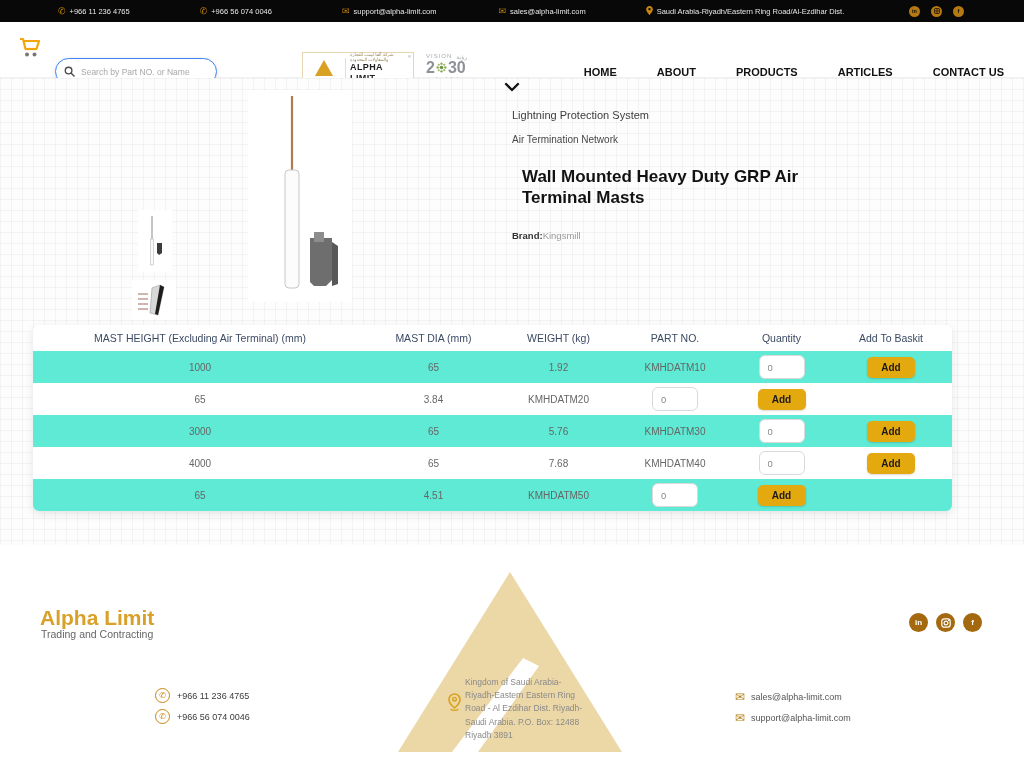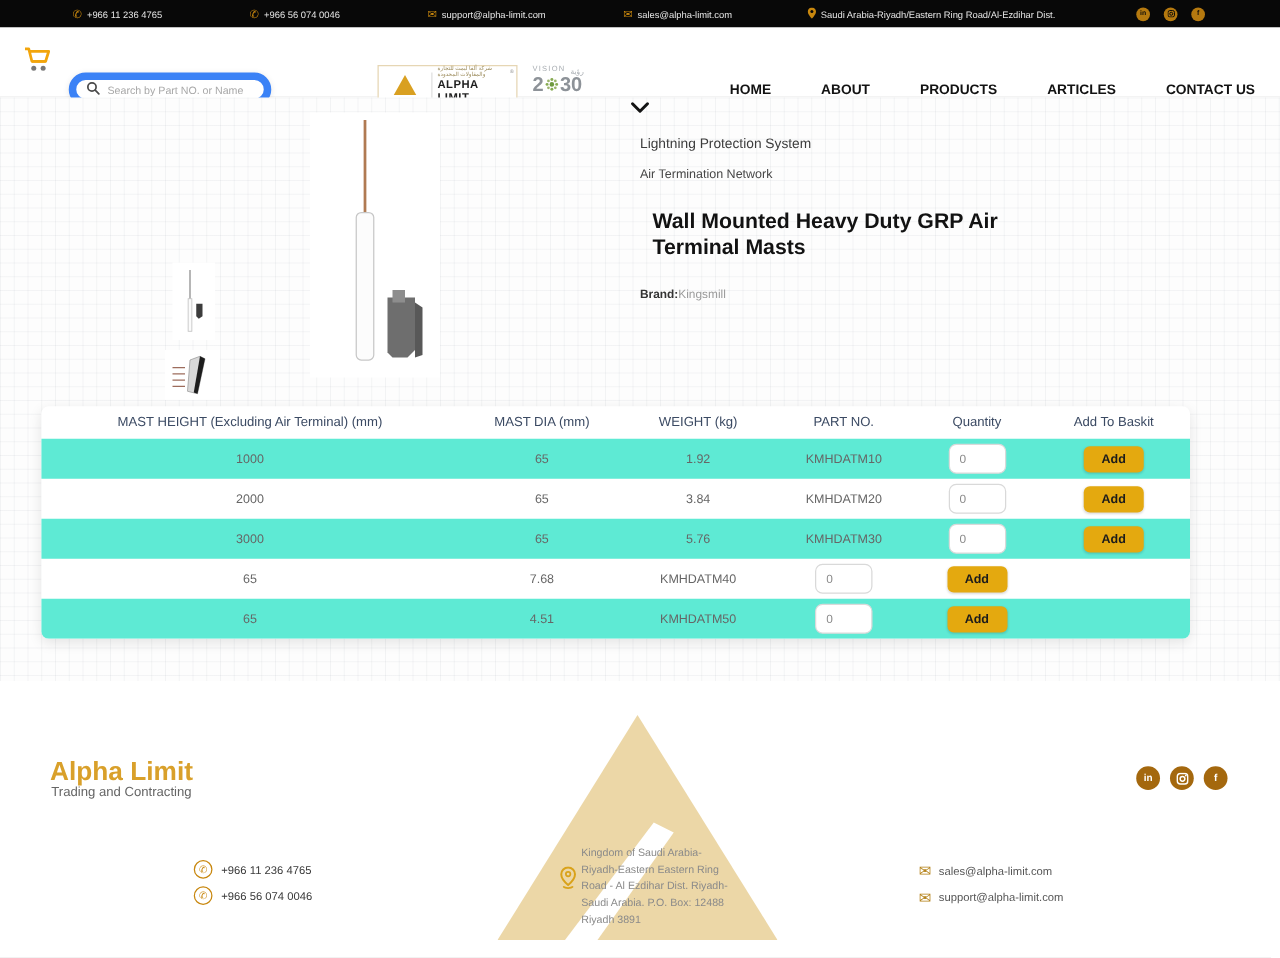--- a/index.html
+++ b/index.html
@@ -14,21 +14,21 @@
   .tb-glyph { color:#c8870e; font-size:9px; line-height:1; }
   .tb-social { margin-left:auto; margin-right:60px; display:flex; gap:11px; }
   .tb-circ { width:11px; height:11px; border-radius:50%; background:#b5790f; color:#0a0a0a;
              font-size:5.5px; font-weight:bold; display:flex; align-items:center; justify-content:center; }
 
   
   .header { position:absolute; top:22px; left:0; right:0; height:56px; background:#fff;
             border-bottom:1px solid #f0f0f0; }
   .cart { position:absolute; left:18px; top:15px; }
   .search { position:absolute; left:55px; top:36px; width:162px; height:27px; background:#fff;
-            border:6px solid #3b82f6; border-radius:14px; box-shadow:0 1px 5px rgba(0,0,0,.10);
+            border:1px solid #3b82f6; border-radius:14px; box-shadow:0 1px 5px rgba(0,0,0,.10);
             display:flex; align-items:center; padding:0 8px; gap:6px; }
   .search input { border:none; outline:none; flex:1; font-size:8.5px; color:#555;
                   font-family:"Liberation Sans",sans-serif; background:transparent; }
   .search input::placeholder { color:#a8a8a8; }
 
   .logobox { position:absolute; left:302px; top:30px; width:112px; height:39px; background:#fff;
              border:1px solid #e6d6b4; display:flex; align-items:center; padding:3px 4px; gap:4px; }
   .logo-left { width:34px; display:flex; flex-direction:column; align-items:center; }
   .logo-tri { width:0; height:0; border-left:9px solid transparent; border-right:9px solid transparent;
               border-bottom:16px solid #d9a021; }
@@ -268,36 +268,36 @@
 
       <div class="trow tbody-row alt">
         <div class="tc">1000</div>
         <div class="tc">65</div>
         <div class="tc">1.92</div>
         <div class="tc">KMHDATM10</div>
         <div class="tc"><input class="qty" value="0" style=""></div>
         <div class="tc"><button class="add">Add</button></div>
       </div>
       <div class="trow tbody-row">
-        <div class="tc">2000</div>
         <div class="tc">65</div>
         <div class="tc">3.84</div>
         <div class="tc">KMHDATM20</div>
         <div class="tc"><input class="qty" value="0" style=""></div>
         <div class="tc"><button class="add">Add</button></div>
       </div>
       <div class="trow tbody-row alt">
         <div class="tc">3000</div>
         <div class="tc">65</div>
         <div class="tc">5.76</div>
         <div class="tc">KMHDATM30</div>
         <div class="tc"><input class="qty" value="0" style=""></div>
         <div class="tc"><button class="add">Add</button></div>
       </div>
       <div class="trow tbody-row">
+        <div class="tc">4000</div>
         <div class="tc">65</div>
         <div class="tc">7.68</div>
         <div class="tc">KMHDATM40</div>
         <div class="tc"><input class="qty" value="0" style=""></div>
         <div class="tc"><button class="add">Add</button></div>
       </div>
       <div class="trow tbody-row alt">
         <div class="tc">65</div>
         <div class="tc">4.51</div>
         <div class="tc">KMHDATM50</div>

